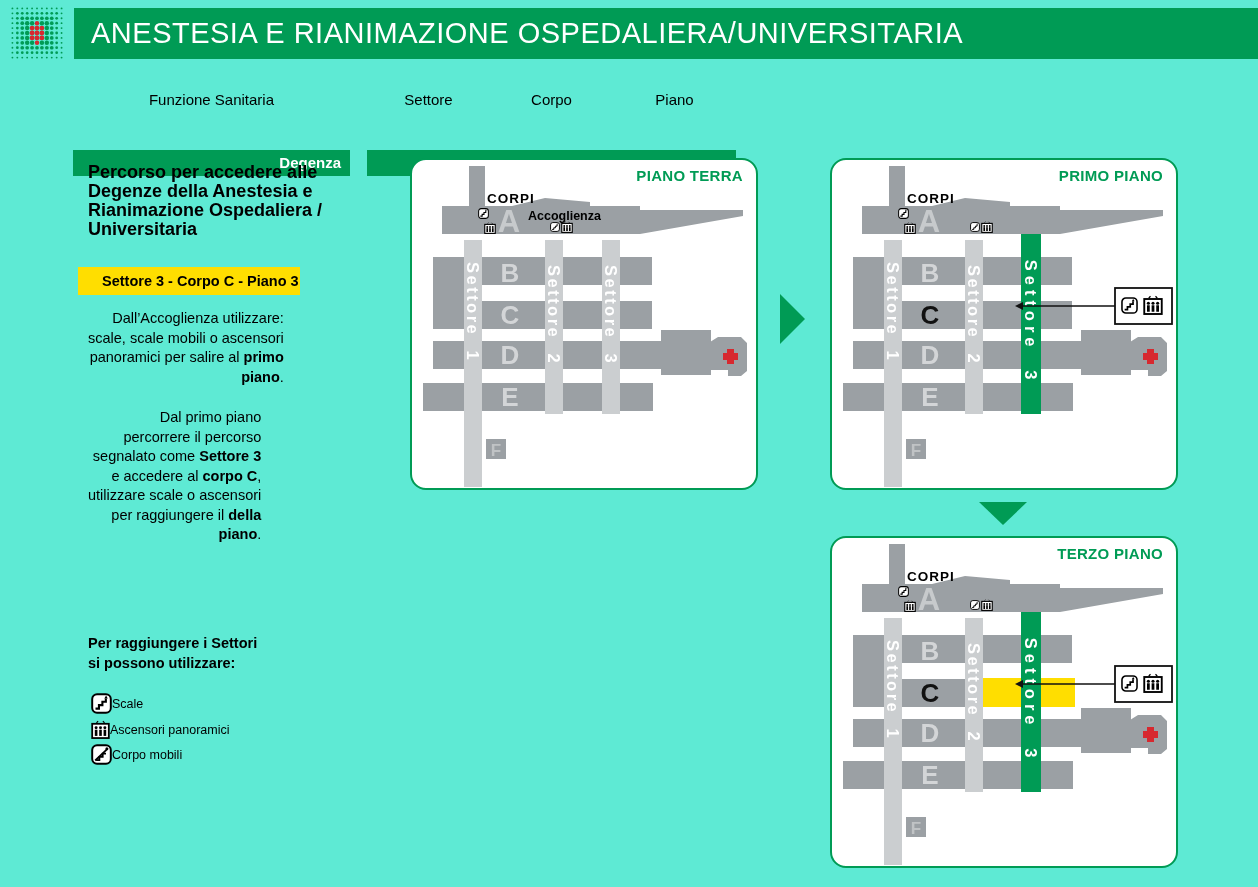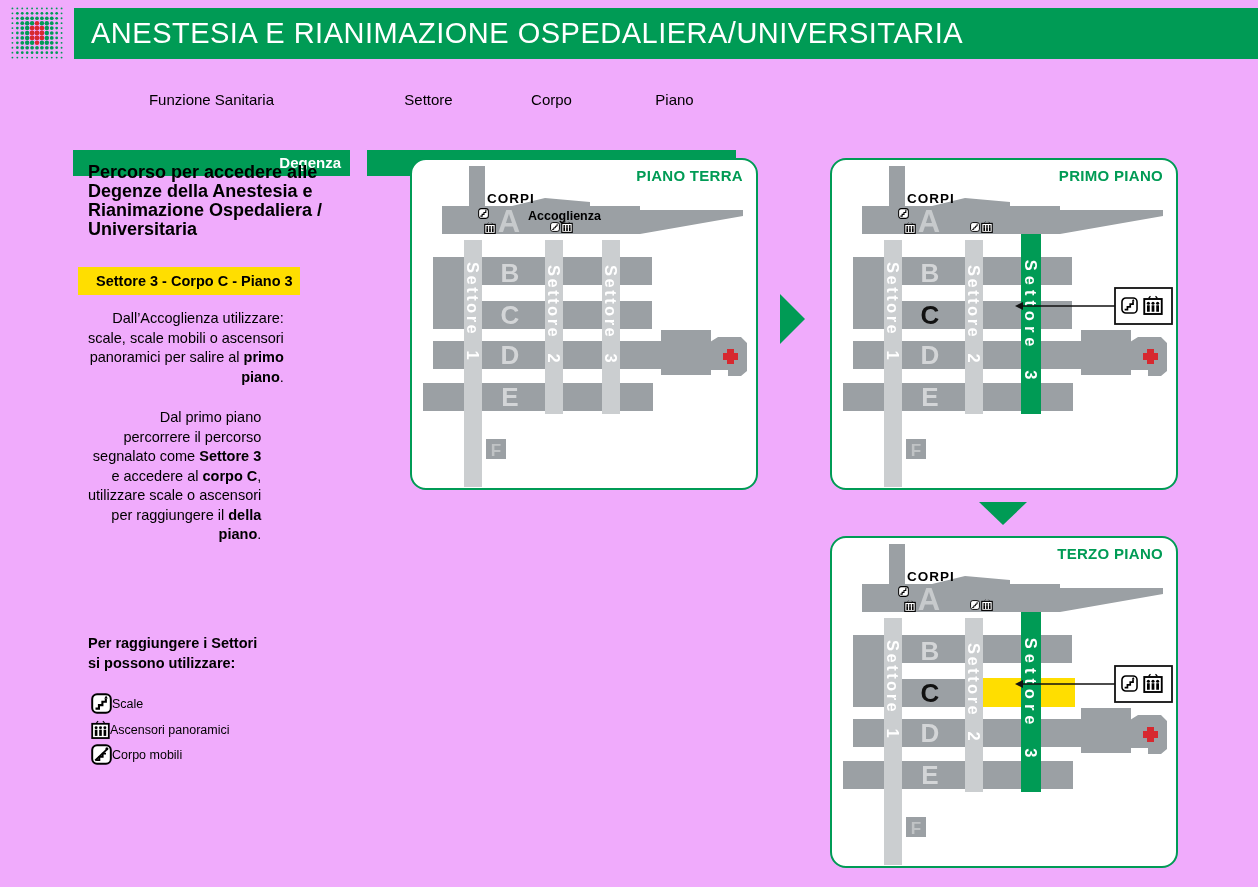--- a/index.html
+++ b/index.html
@@ -1,34 +1,34 @@
 <!DOCTYPE html>
 <html style="--c-green: #009B55; --c-yellow: #FFDE00; --c-red: #D7282F; --c-building: #9BA0A4; --c-sector: #CBCED0; --c-letter: #D3D5D7; --c-letter-a: #C7CACC; --c-letter-f: #C0C3C5;"><head>
 <meta charset="utf-8">
 <style>
   html,body{margin:0;padding:0;background:#fff;}
-  .stage{position:relative;width:1258px;height:887px;background:#f0abfc;overflow:hidden;
+  .stage{position:relative;width:1258px;height:887px;background:#5eead4;overflow:hidden;
          font-family:"Liberation Sans",sans-serif;color:#000;}
 
   
   .appbar{position:absolute;left:74px;top:8px;width:1184px;height:51px;background:var(--c-green);
           color:#fff;font-size:29px;line-height:51px;padding-left:17px;box-sizing:border-box;
           letter-spacing:.5px;white-space:nowrap;}
   .logo{position:absolute;left:8px;top:4px;}
 
   
   .th{position:absolute;top:91px;font-size:15px;text-align:center;}
   .cell{position:absolute;top:114px;height:26px;background:var(--c-green);color:#fff;
         font-weight:bold;font-size:15px;line-height:26px;box-sizing:border-box;margin-top:36px;}
   .cell-val{display:inline-block;width:123px;text-align:center;}
 
   
   .intro{position:absolute;left:88px;top:163px;font-weight:bold;font-size:18px;line-height:19px;white-space:pre-line;}
   .hl{position:absolute;left:78px;top:267px;width:222px;height:28px;background:var(--c-yellow);
-      font-weight:bold;font-size:14.5px;line-height:28px;padding-left:18px;box-sizing:border-box;white-space:nowrap;}
+      font-weight:bold;font-size:14.5px;line-height:28px;padding-left:24px;box-sizing:border-box;white-space:nowrap;}
   .para{position:absolute;left:88px;font-size:14.5px;line-height:19.5px;text-align:right;}
   .p1{top:309px;} .p2{top:408px;}
   .legend-title{position:absolute;left:88px;top:633px;font-weight:bold;font-size:14.5px;line-height:20px;white-space:pre-line;}
   .legend-item{position:absolute;left:91px;display:flex;align-items:center;font-size:12.5px;}
 
   
   .panel{position:absolute;width:348px;height:332px;background:#fff;border:2px solid var(--c-green);
          border-radius:16px;box-sizing:border-box;overflow:hidden;text-align:center;}
   .panel svg{display:block;}
   .ptitle{fill:var(--c-green);font-weight:bold;font-size:15px;text-anchor:end;letter-spacing:.3px;}

